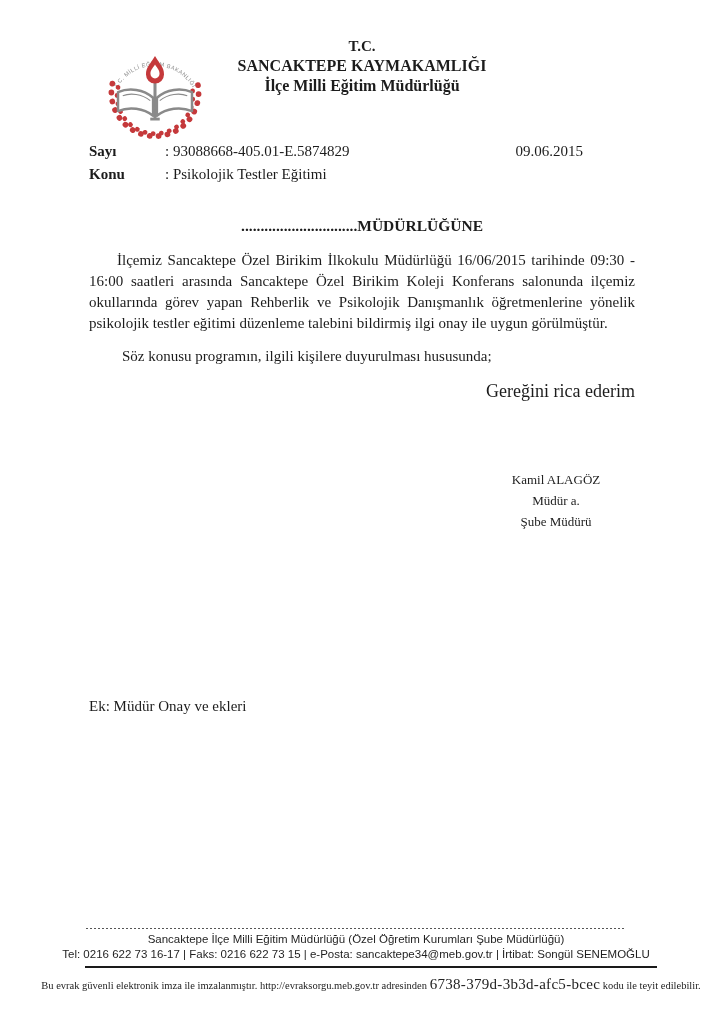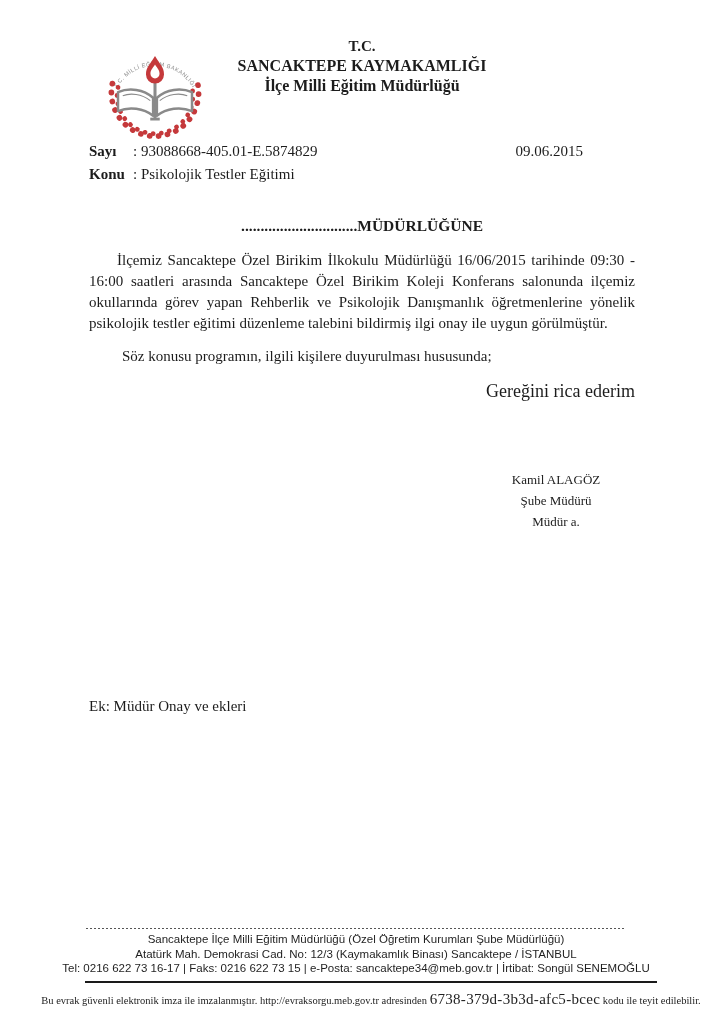--- a/index.html
+++ b/index.html
@@ -12,21 +12,21 @@
     color:#1c1c1c;
     overflow:hidden;
   }
   
   .logo { position:absolute; left:98px; top:38px; width:114px; height:110px; }
   .letterhead { padding-top:36px; text-align:center; font-weight:bold; font-size:16px; line-height:20px; }
   .letterhead .l1 { font-size:15px; }
   
   .content { margin:0 89px; }
   .meta { margin-top:44px; font-size:15px; line-height:23px; }
-  .meta-row { display:flex; }
+  .meta-row { display:flex;gap:32px; }
   .meta-label { font-weight:bold; display:inline-block; width:44px; }
   .meta-date { margin-left:auto; margin-right:52px; }
   
   .addressee { margin-top:31px; text-align:center; font-weight:bold; font-size:15.5px; }
   .ilgi { margin-top:41px; font-size:15px; }
   .body-par { margin-top:15px; font-size:15px; line-height:21px; text-align:justify; text-indent:28px; }
   .soz { margin-top:14px; font-size:15px; text-indent:33px; }
   .geregini { margin-top:16px; font-size:18px; text-indent:28px;text-align:right; }
   .signature { margin-top:67px; margin-left:331px; width:272px; text-align:center; font-size:13px; line-height:21px; }
   .ek { margin-top:166px; font-size:15px; }
@@ -103,31 +103,30 @@
 
     <div class="addressee">..............................MÜDÜRLÜĞÜNE</div>
 
 
     <div class="body-par">İlçemiz Sancaktepe Özel Birikim İlkokulu Müdürlüğü 16/06/2015 tarihinde 09:30 - 16:00 saatleri arasında  Sancaktepe Özel Birikim Koleji Konferans salonunda ilçemiz okullarında görev yapan Rehberlik ve Psikolojik Danışmanlık öğretmenlerine yönelik psikolojik testler eğitimi düzenleme talebini bildirmiş  ilgi onay ile uygun görülmüştür.</div>
     <div class="soz">Söz konusu programın, ilgili kişilere duyurulması hususunda;</div>
     <div class="geregini">Gereğini rica ederim</div>
 
     <div class="signature">
       <div>Kamil ALAGÖZ</div>
+      <div>Müdür a.</div>
       <div>Şube Müdürü</div>
-      <div>Müdür a.</div>
     </div>
 
     <div class="ek">Ek: Müdür Onay ve ekleri</div>
   </div>
 
   <div class="footer">
     <div class="rule-dashed"></div>
     <div class="footer-line">Sancaktepe İlçe Milli Eğitim Müdürlüğü (Özel Öğretim Kurumları Şube Müdürlüğü)</div>
-    <div class="footer-line">Atatürk Mah. Demokrasi Cad. No: 12/3 (Kaymakamlık Binası) Sancaktepe / İSTANBUL</div>
     <div class="footer-line">Tel: 0216 622 73 16-17 | Faks: 0216 622 73 15  | e-Posta: sancaktepe34@meb.gov.tr | İrtibat: Songül SENEMOĞLU</div>
     <div class="rule-solid"></div>
     <div class="verification">
       <span>Bu evrak güvenli elektronik imza ile imzalanmıştır. http://evraksorgu.meb.gov.tr adresinden</span>
       <span class="code">6738-379d-3b3d-afc5-bcec</span>
       <span>kodu ile teyit edilebilir.</span>
     </div>
   </div>
 
 </div>

